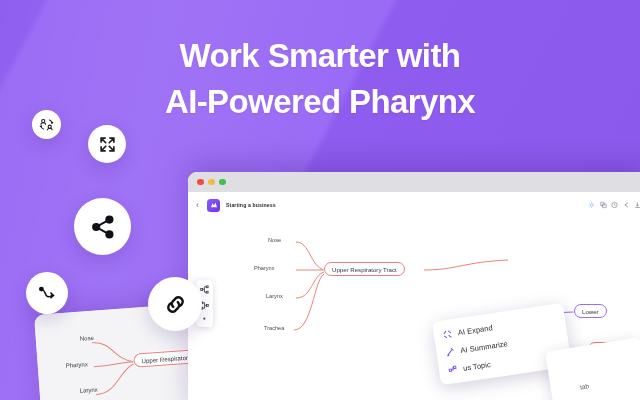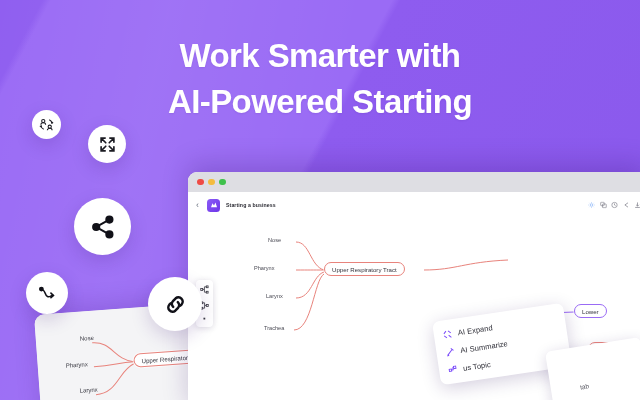--- a/index.html
+++ b/index.html
@@ -149,21 +149,21 @@
 <body>
 
 <div id="stage">
 
   <div class="bg">
     <div class="bg-sheen"></div>
   </div>
 
   <div class="headline">
     <span>Work Smarter with</span>
-    <span>AI-Powered Starting</span>
+    <span>AI-Powered Pharynx</span>
   </div>
 
   <div class="win-back">
     <div class="canvas-back">
       <div class="leaf b" style="left:44px; top:24px;">Nose</div>
       <div class="leaf b" style="left:28px; top:50px;">Pharynx</div>
       <div class="leaf b" style="left:40px; top:76px;">Larynx</div>
 
       <svg width="560" height="150" style="position:absolute; left:0; top:0;">
         <path d="M56,32 C76,32 76,50 96,54" fill="none" stroke="#e8837c" stroke-width="1"></path>

